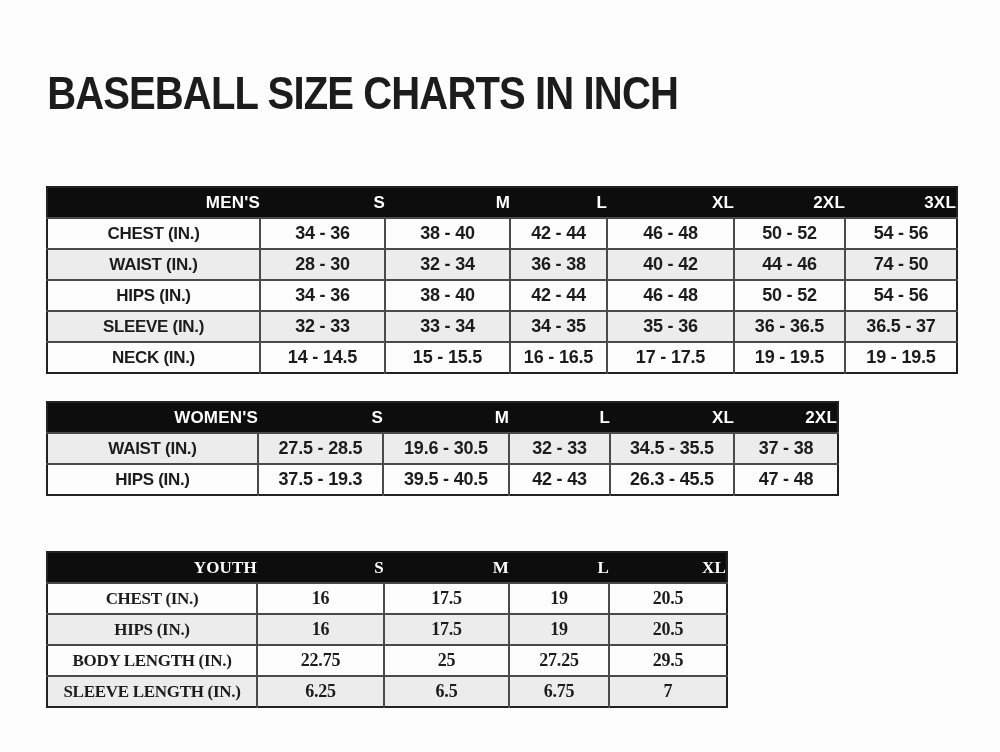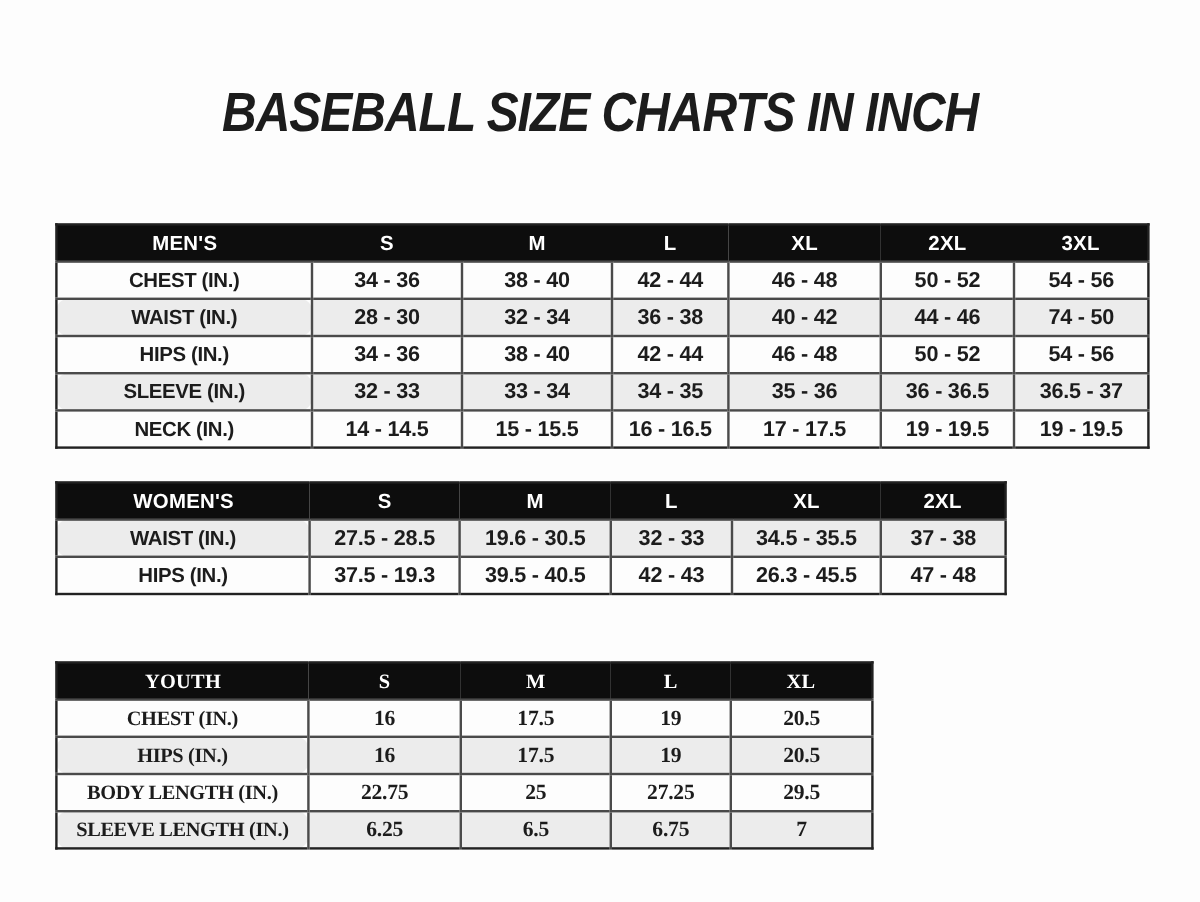--- a/index.html
+++ b/index.html
@@ -12,22 +12,20 @@
     position: relative;
     overflow: hidden;
     background: var(--page-bg, #fdfdfd);
     font-family: "Liberation Sans", sans-serif;
   }
   .title-wrap {
     position: absolute;
     top: 66px;
     left: 0;
     width: 1000px;
-    text-align: center;
-    font-style: italic;
   }
   .page-title {
     margin: 0;
     display: inline-block;
     font-size: 46px;
     font-weight: bold;
     color: var(--text, #161616);
     letter-spacing: -1px;
     white-space: nowrap;
     transform: scaleX(0.87);
@@ -41,40 +39,39 @@
     background: var(--row-white, #fdfdfd);
     border: 2px solid var(--border-dark, #222222);
   }
   .size-table tr { height: 31px; }
   .size-table th {
     background: var(--header-bg, #0d0d0d);
     color: var(--header-text, #ffffff);
     font-size: 17px;
     font-weight: bold;
     letter-spacing: 0.2px;
-    text-align: center;
+    text-align: right;
     padding: 0;
   }
   .size-table td {
     font-size: 18px;
     font-weight: bold;
     color: var(--text, #1c1c1c);
     text-align: center;
     vertical-align: middle;
     padding: 0;
     letter-spacing: -0.2px;
     border-left: 2px solid var(--border-mid, #4a4a4a);
     border-top: 2px solid var(--border-mid, #4a4a4a);
     background: var(--row-white, #fdfdfd);
   }
   .size-table td:first-child {
     border-left: none;
     font-size: 17px;
     letter-spacing: -0.3px;
-    border-radius: 10px;
   }
   .size-table tr.alt td {
     background: var(--row-gray, #ececec);
   }
 </style>
 </head>
 <body>
 
 <div class="title-wrap">
   <h1 class="page-title">BASEBALL SIZE CHARTS IN INCH</h1>

